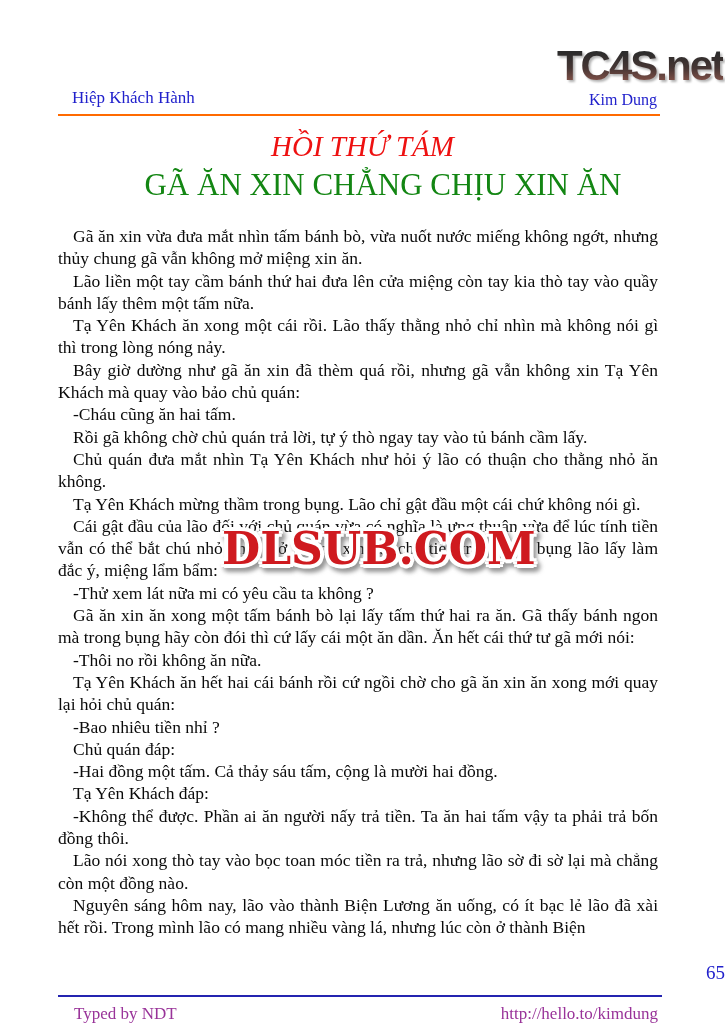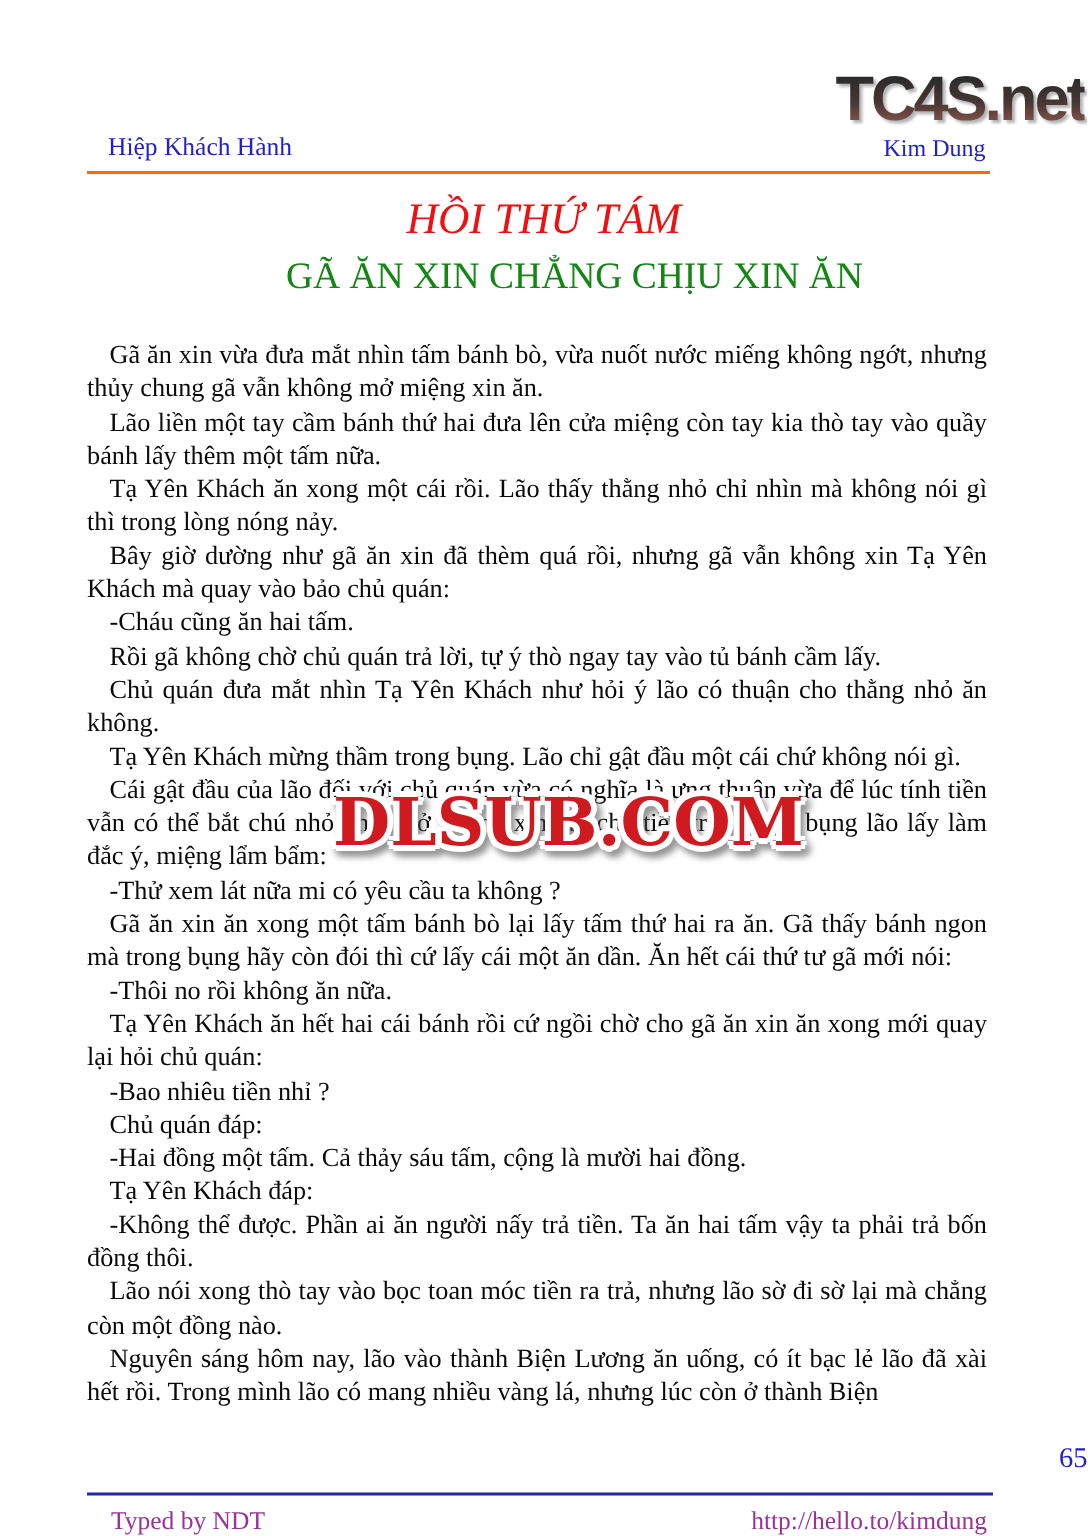--- a/index.html
+++ b/index.html
@@ -15,21 +15,21 @@
     background-image:linear-gradient(180deg,#2c2c2c 18%,#463634 55%,#9a5c50 100%);
     -webkit-background-clip:text;background-clip:text;color:transparent;
     filter:drop-shadow(2px 2px 1px rgba(0,0,0,0.30));
   }
   .head-left{position:absolute;left:72px;top:44px;font-size:17px;color:var(--header-text);}
   .head-right{position:absolute;right:68px;top:47px;font-size:16px;color:var(--header-text);}
   .header-rule{position:absolute;left:58px;right:65px;top:70px;height:2px;background:var(--header-rule);}
   
   .title-block{position:absolute;top:84px;left:0;width:100%;text-align:center;}
   .chapter-number{font-size:29px;line-height:36px;color:var(--chapter-number);font-style:italic;}
-  .chapter-name{font-size:25px;line-height:42px;color:var(--chapter-title);padding-left:41px;}
+  .chapter-name{font-size:31px;line-height:42px;color:var(--chapter-title);padding-left:41px;}
   
   .body-text{
     position:absolute;left:58px;top:181px;width:600px;color:var(--body-text);
   }
   .body-text p{
     margin:0;text-indent:15px;text-align:justify;
     font-size:17.5px;line-height:22.3px;
   }
   
   .watermark{

